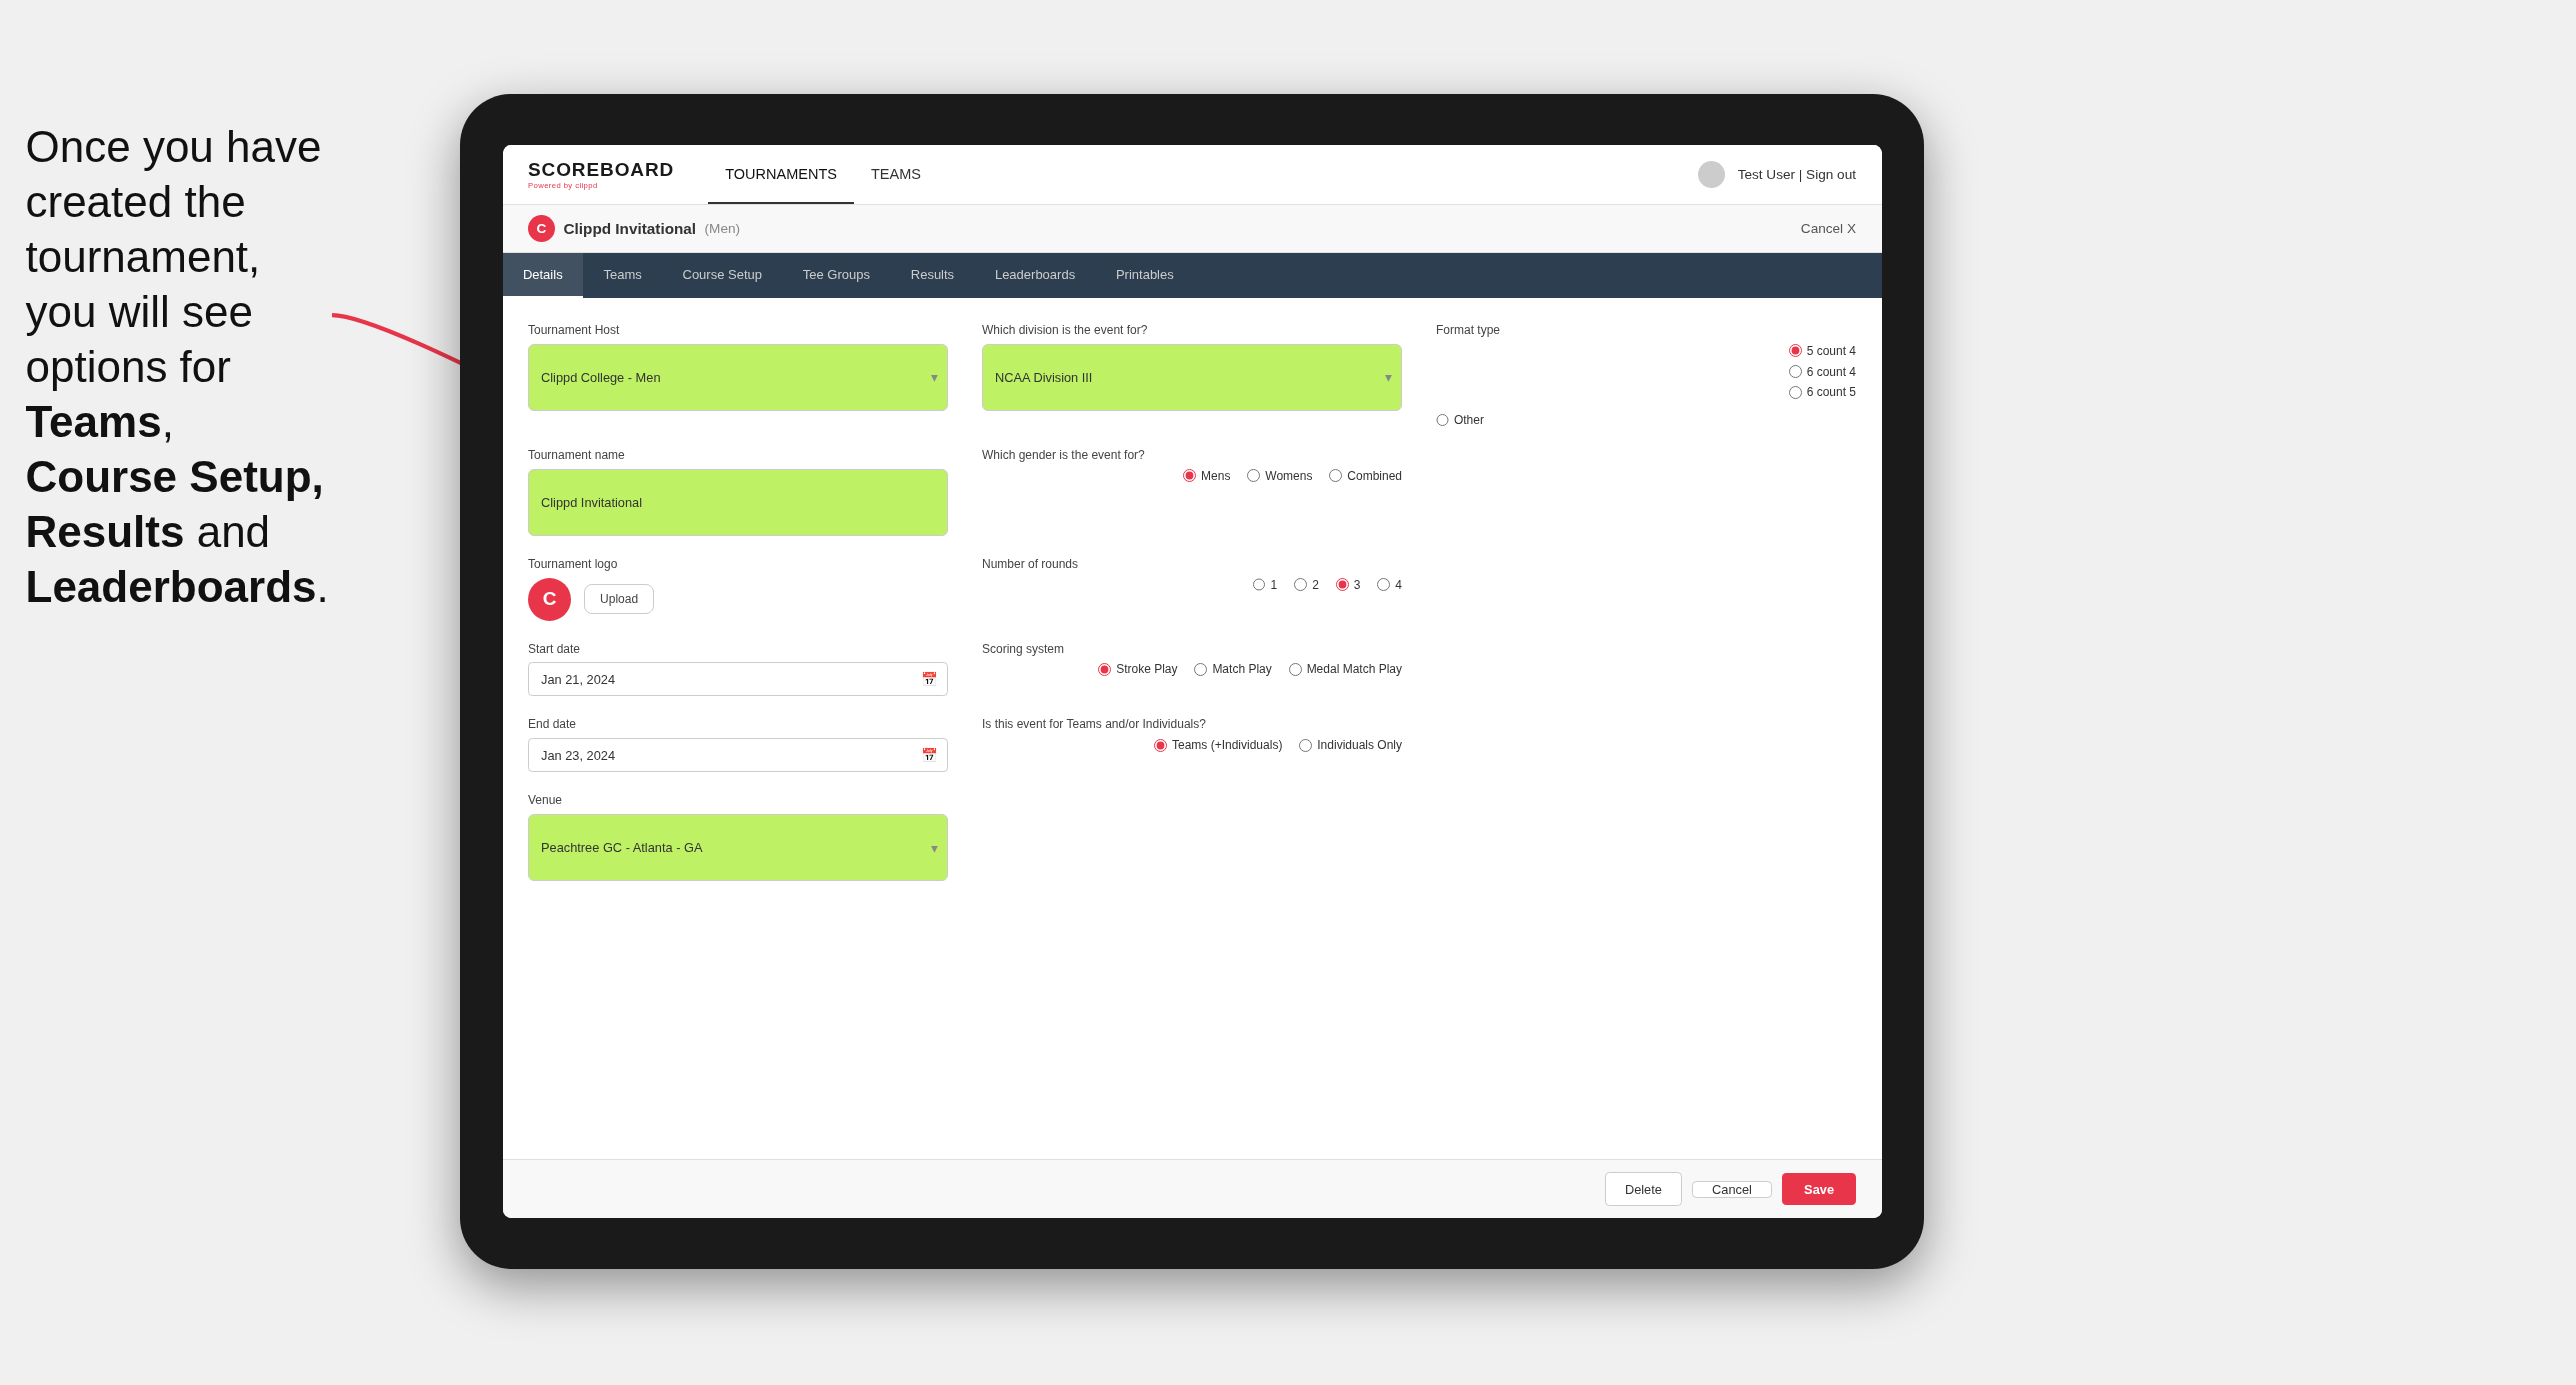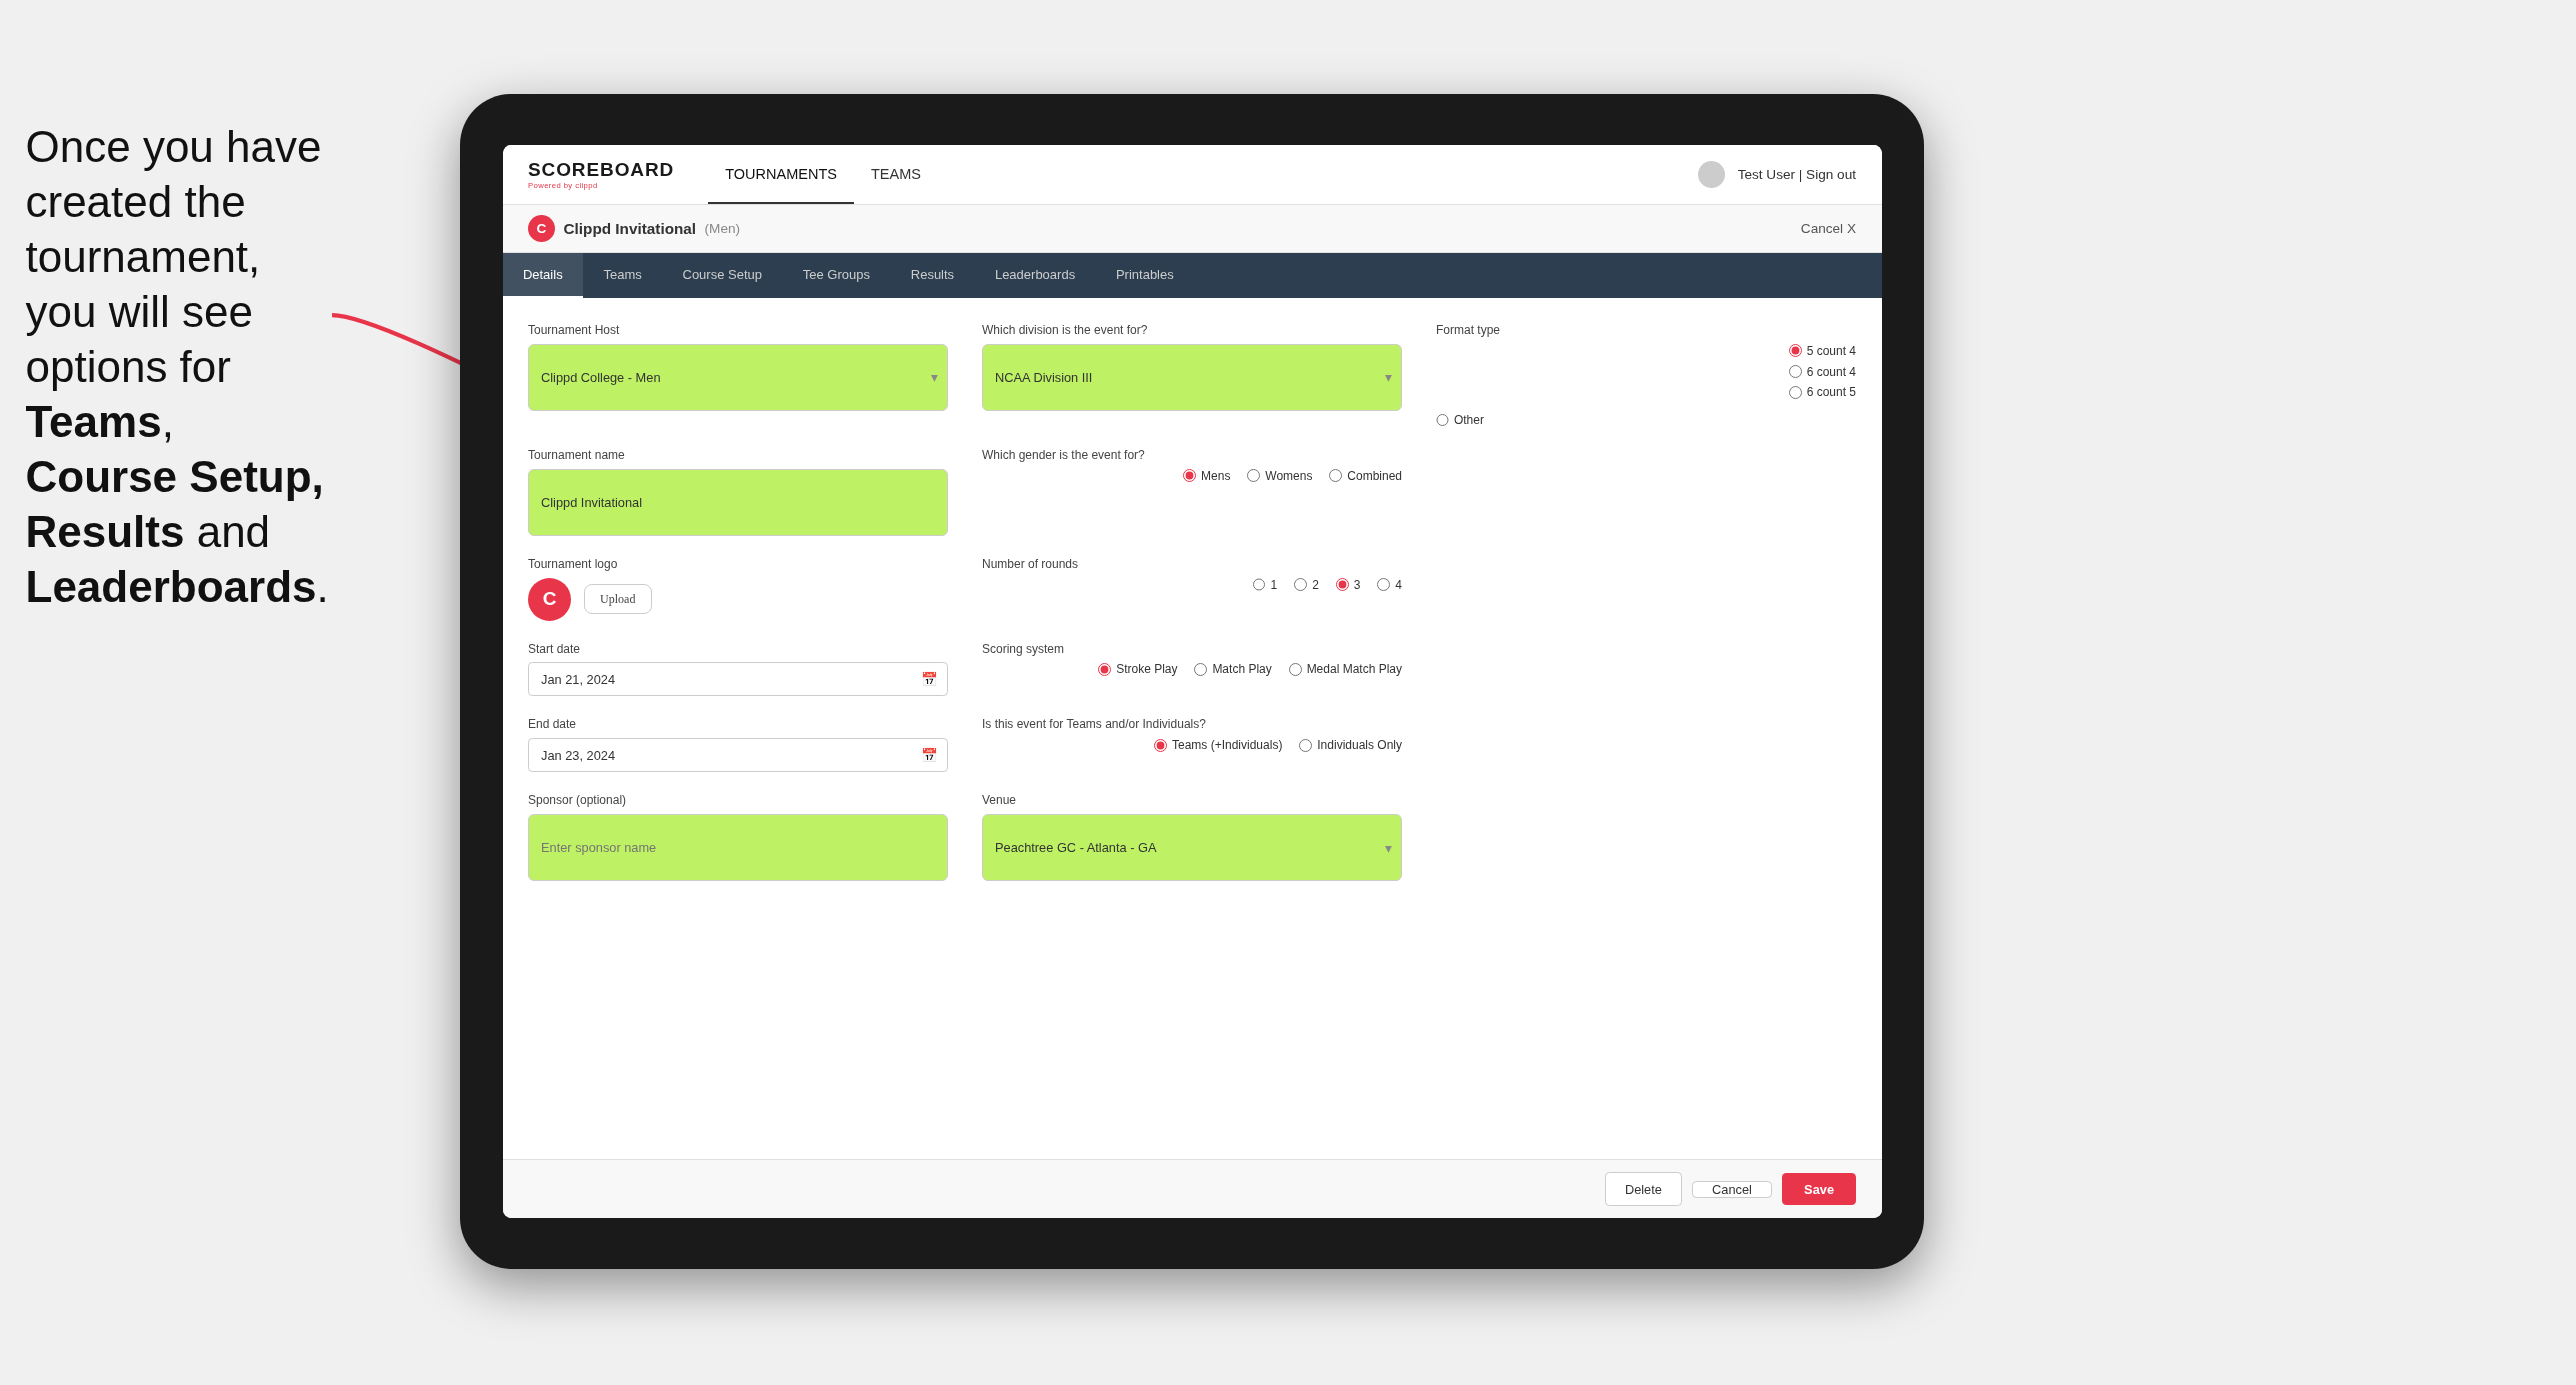--- a/index.html
+++ b/index.html
@@ -275,21 +275,20 @@
     }
 
     .upload-btn {
       padding: 6.8px 15.3px;
       background: #fff;
       border: 0.9px solid #ccc;
       border-radius: 8px;
       font-size: 12px;
       cursor: pointer;
       color: #444;
-      font-family: Liberation Serif, serif;
     }
 
     
     .date-input-wrapper {
       position: relative;
     }
 
     .date-input-wrapper input {
       width: 100%;
       padding: 8.5px 34px 8.5px 12px;
@@ -595,24 +594,20 @@
             </label>
             <label class="radio-item">
               <input type="radio" name="teams" style="">
               <span>Individuals Only</span>
             </label>
           </div>
         </div>
 
         <div></div>
 
-        <div class="form-section">
-          <label class="form-label">Sponsor (optional)</label>
-          <input class="form-input" type="text" placeholder="Enter sponsor name" style="">
-        </div>
 
         <div class="form-section">
           <label class="form-label">Venue</label>
           <div class="form-select-wrapper">
             <select class="form-input">
               <option>Peachtree GC - Atlanta - GA</option>
             </select>
           </div>
         </div>
 

